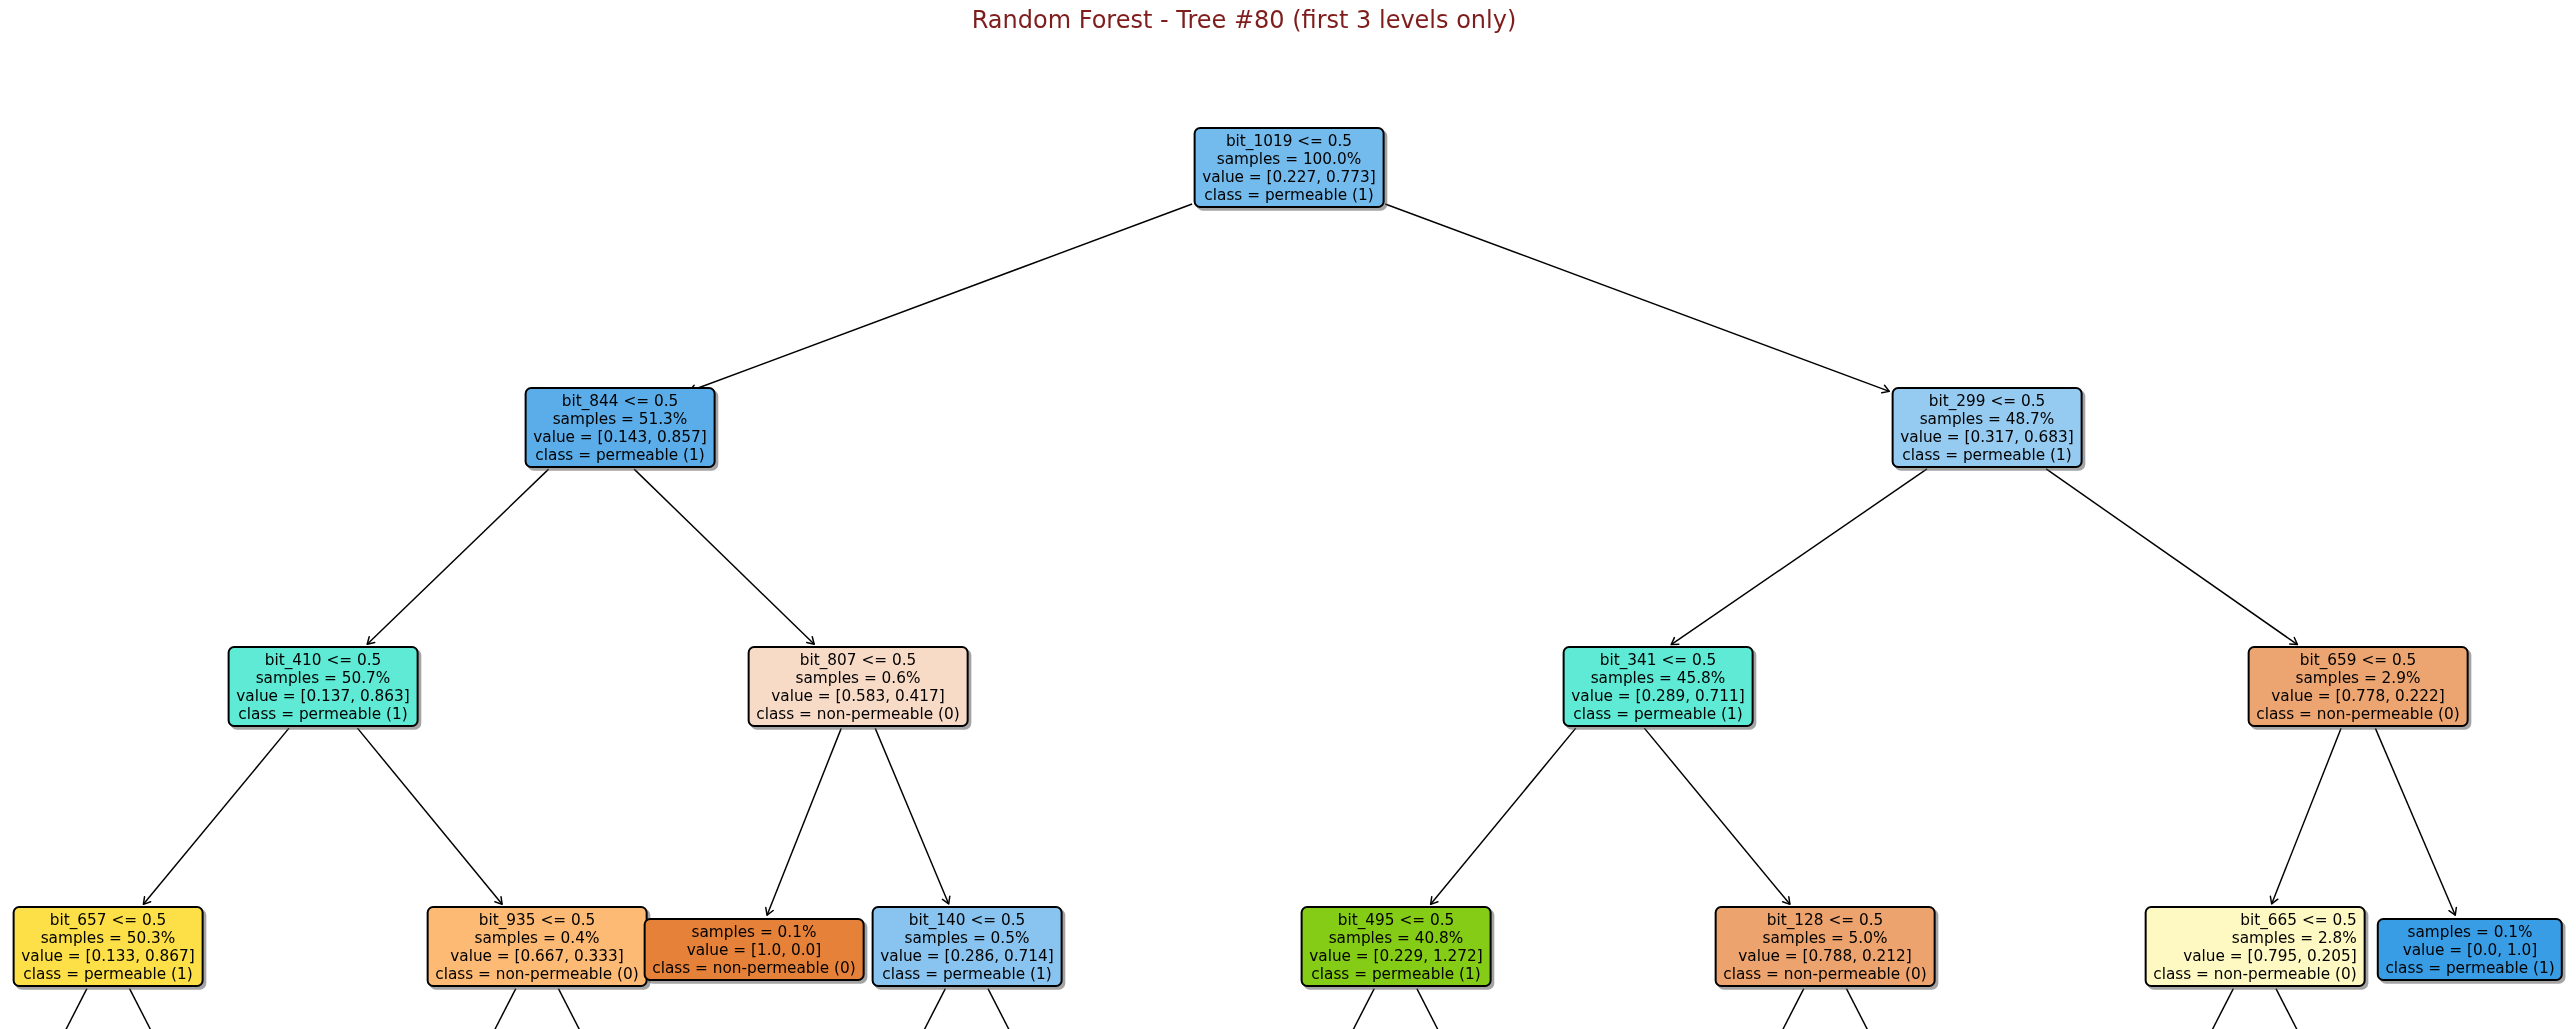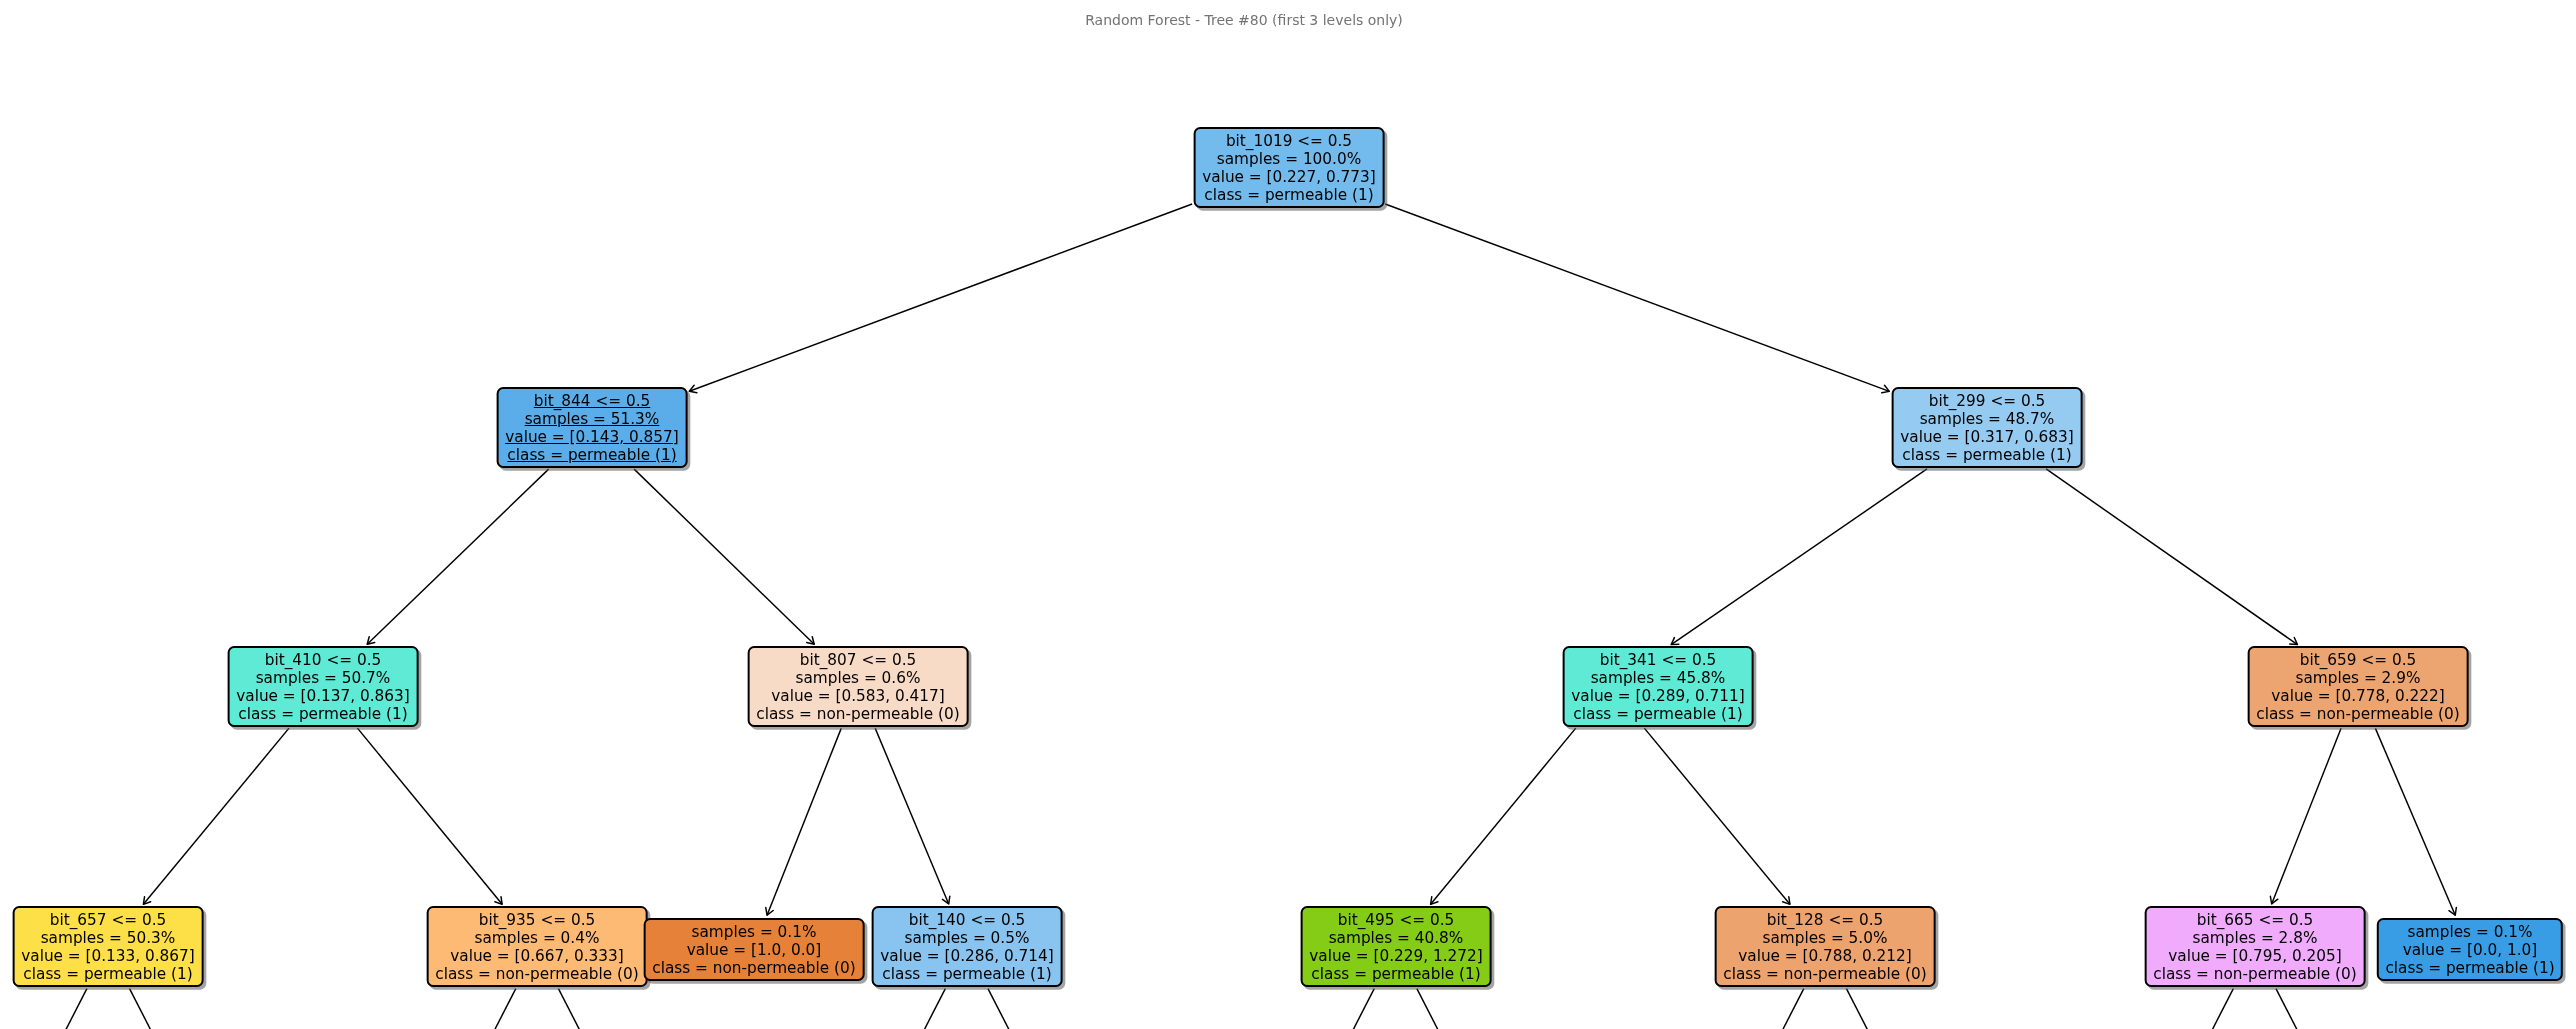--- a/index.html
+++ b/index.html
@@ -9,23 +9,23 @@
     height: 1030px;
     background: #ffffff;
     overflow: hidden;
     font-family: "DejaVu Sans", sans-serif;
   }
   .title {
     position: absolute;
     left: 1244px;
     top: 8px;
     transform: translateX(-50%);
-    font-size: 14px;
+    font-size: 24px;
     line-height: 24px;
-    color: #737373;
+    color: #7f1d1d;
     white-space: nowrap;
     z-index: 3;
   }
   #edge-layer {
     position: absolute;
     left: 0; top: 0;
     z-index: 1;
   }
   .node {
     position: absolute;
@@ -83,21 +83,21 @@
         <line x1="3428.1128297719724" y1="1488.7805822042058" x2="3562.976386491861" y2="1752.4388355915885" stroke="#000000" stroke-width="2.2"></line>
       </g>
   </svg>
   <div id="node-layer">
       <div class="node" style="left: 1289px; top: 127px; background: rgb(115, 186, 237);">
         <span class="node-line">bit_1019 &lt;= 0.5</span>
         <span class="node-line">samples = 100.0%</span>
         <span class="node-line">value = [0.227, 0.773]</span>
         <span class="node-line">class = permeable (1)</span>
       </div>
-      <div class="node" style="left: 592px; top: 387px; background: rgb(90, 173, 233); text-decoration: underline;">
+      <div class="node" style="left: 620px; top: 387px; background: rgb(90, 173, 233);">
         <span class="node-line">bit_844 &lt;= 0.5</span>
         <span class="node-line">samples = 51.3%</span>
         <span class="node-line">value = [0.143, 0.857]</span>
         <span class="node-line">class = permeable (1)</span>
       </div>
       <div class="node" style="left: 1987px; top: 387px; background: rgb(149, 202, 241);">
         <span class="node-line">bit_299 &lt;= 0.5</span>
         <span class="node-line">samples = 48.7%</span>
         <span class="node-line">value = [0.317, 0.683]</span>
         <span class="node-line">class = permeable (1)</span>
@@ -154,21 +154,21 @@
         <span class="node-line">samples = 40.8%</span>
         <span class="node-line">value = [0.229, 1.272]</span>
         <span class="node-line">class = permeable (1)</span>
       </div>
       <div class="node" style="left: 1825px; top: 906px; background: rgb(236, 163, 110);">
         <span class="node-line">bit_128 &lt;= 0.5</span>
         <span class="node-line">samples = 5.0%</span>
         <span class="node-line">value = [0.788, 0.212]</span>
         <span class="node-line">class = non-permeable (0)</span>
       </div>
-      <div class="node" style="left: 2255px; top: 906px; background: #f0abfc;">
+      <div class="node" style="left: 2255px; top: 906px; background: #fef9c3; text-align: right;">
         <span class="node-line">bit_665 &lt;= 0.5</span>
         <span class="node-line">samples = 2.8%</span>
         <span class="node-line">value = [0.795, 0.205]</span>
         <span class="node-line">class = non-permeable (0)</span>
       </div>
       <div class="node" style="left: 2470px; top: 918px; background: rgb(57, 157, 229);">
         <span class="node-line">samples = 0.1%</span>
         <span class="node-line">value = [0.0, 1.0]</span>
         <span class="node-line">class = permeable (1)</span>
       </div>

